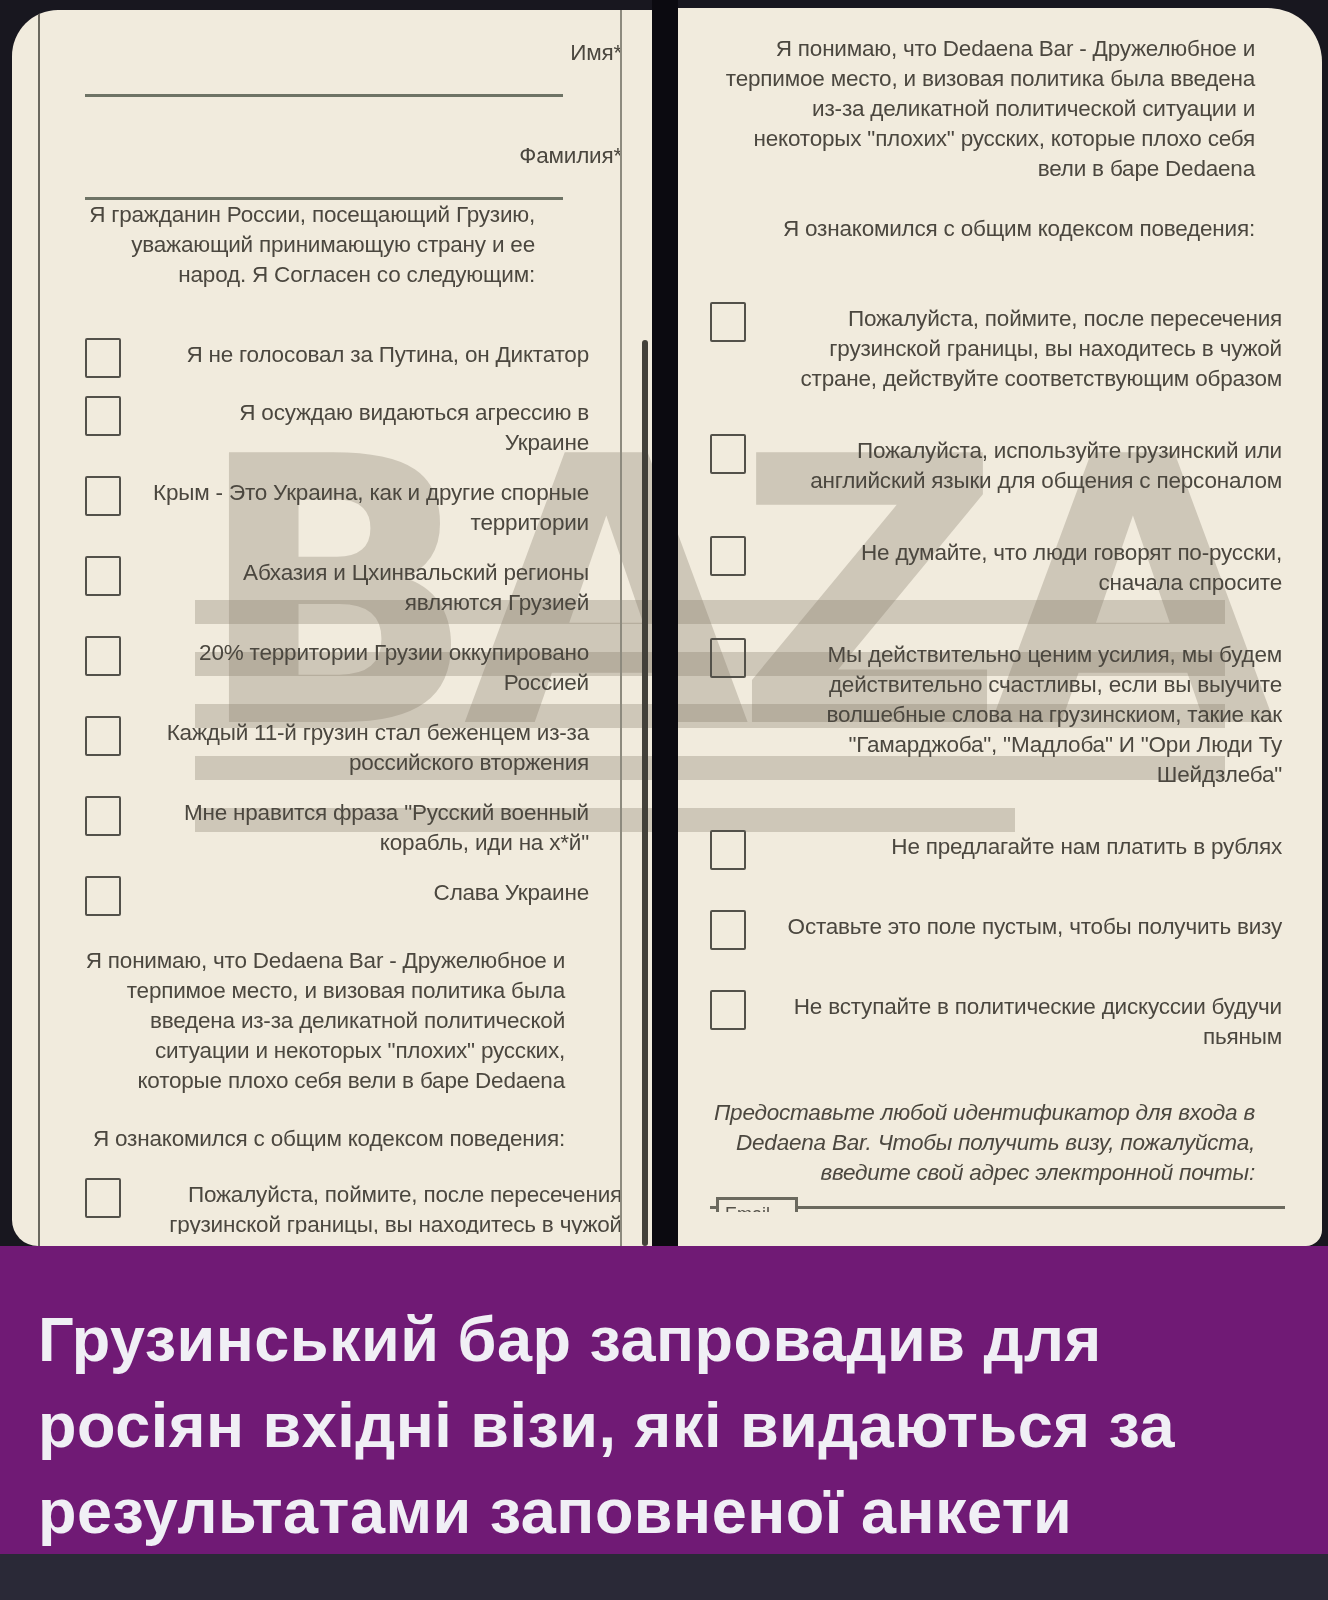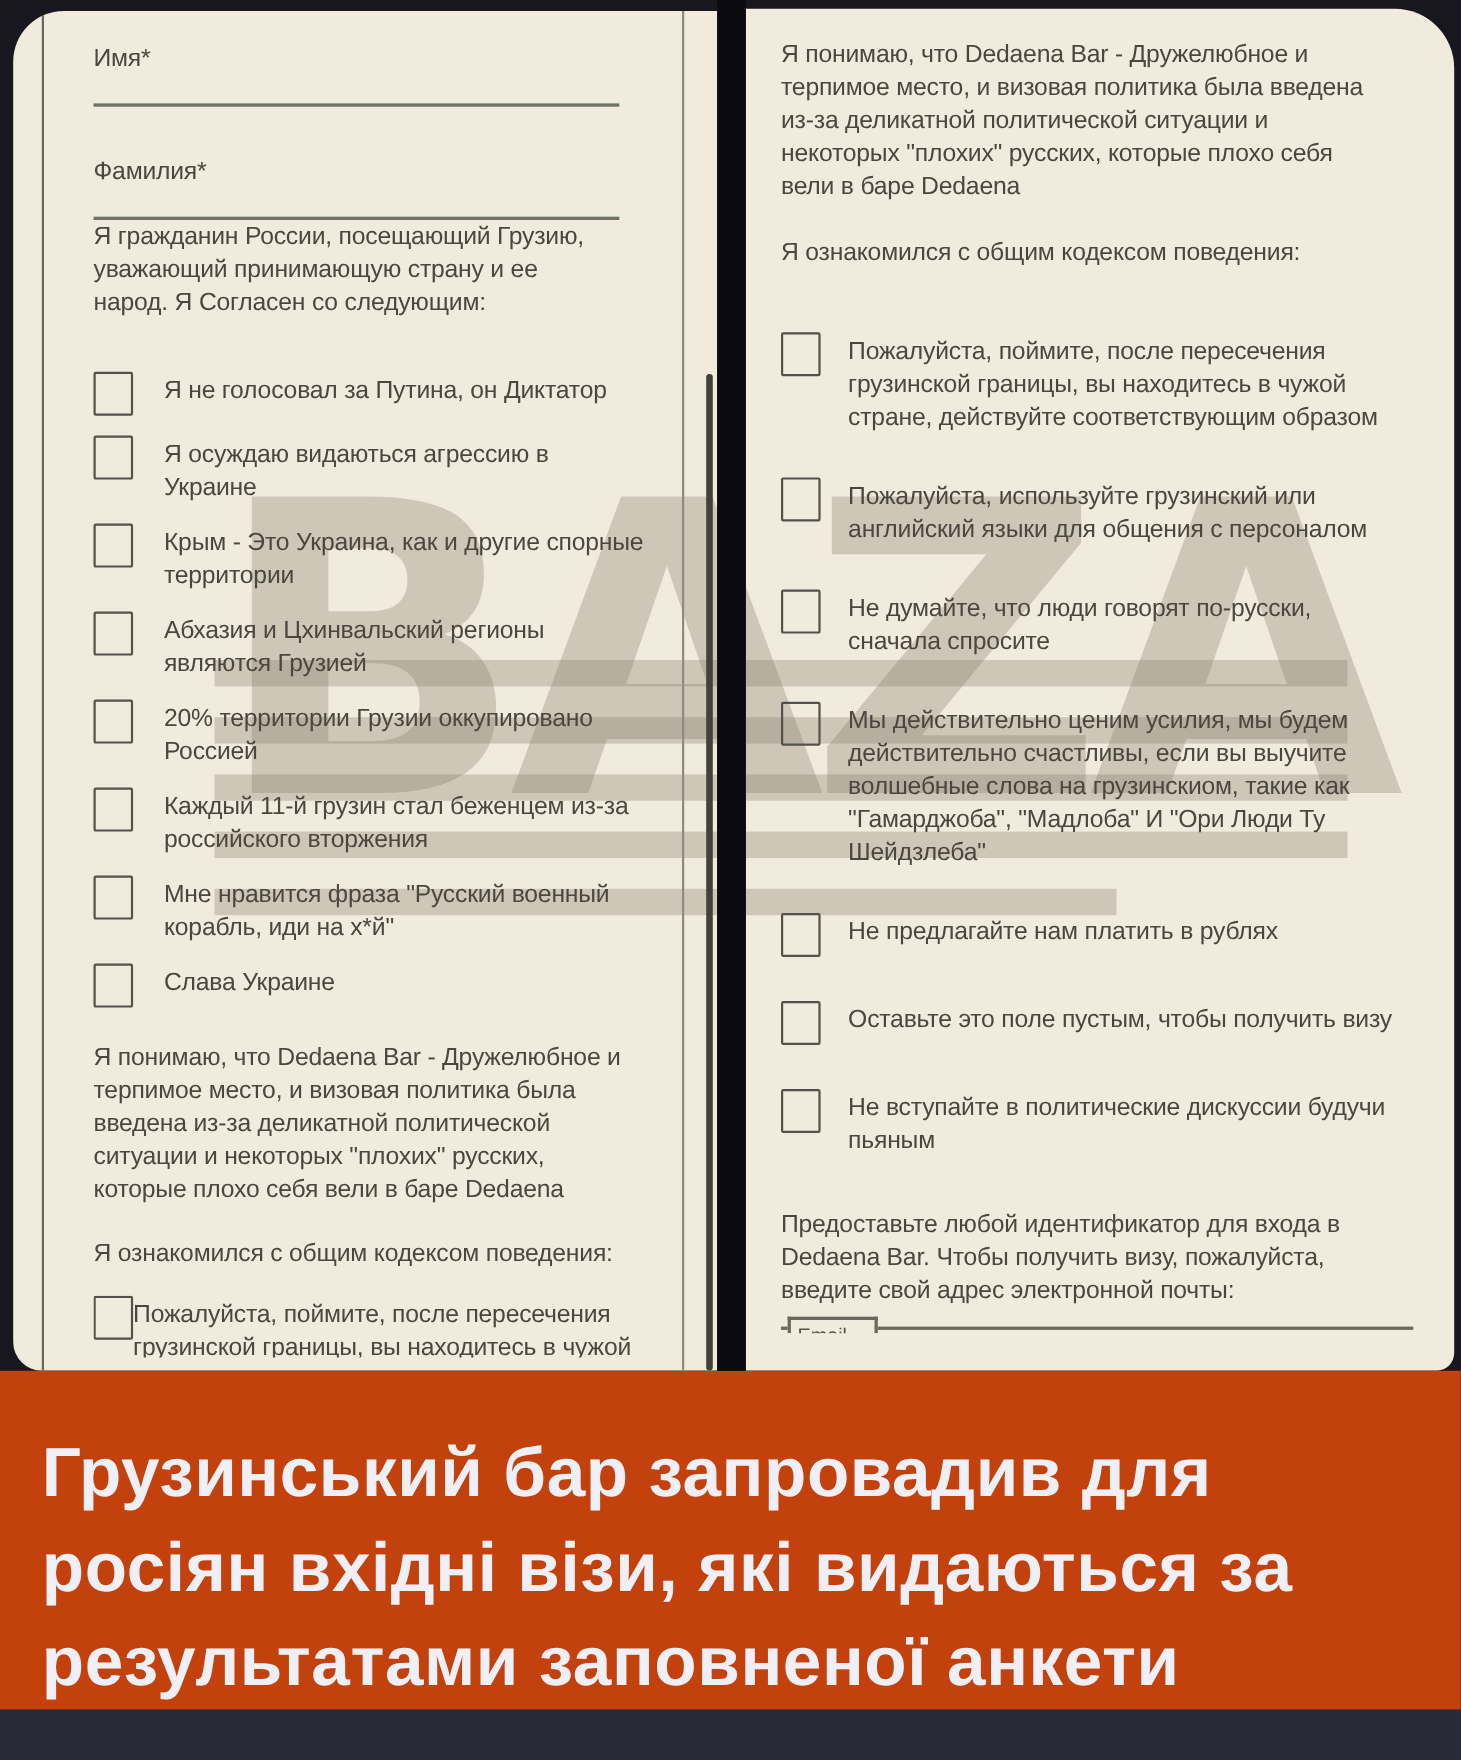--- a/index.html
+++ b/index.html
@@ -32,21 +32,21 @@
              color:rgba(125,117,100,0.30); }
   .wm-stripe { position:absolute; left:195px; width:1030px; height:24px;
                background:rgba(125,117,100,0.30); z-index:1; }
 
   
   .content { position:relative; z-index:2; color:#4b473f; }
   .content-left  { padding:28px 30px 0 73px; }
   .content-right { padding:26px 40px 0 32px; }
 
   p, .heading, .field-label, .cb-label {
-      font-size:22.5px; line-height:30px; color:#4b473f; letter-spacing:-0.2px; }
+      font-size:22.5px; line-height:30px; color:#4b473f; letter-spacing:-0.2px;text-align:right; }
 
   .content-left  p { width:480px; }
   .content-right p { width:545px; }
 
   .field { }
   .field-2 { margin-top:44px; }
   .input-line { width:478px; height:0; border-bottom:3px solid #6e7365; margin-top:26px; }
 
   .intro { width:450px !important; }
   .cb-list-left  { margin-top:48px; }
@@ -60,30 +60,30 @@
   .cb-label { padding-top:2px; }
   .cb-list-left  .cb-label { width:440px; }
   .cb-list-right .cb-label { width:525px; }
 
   .note-left   { margin-top:30px; }
   .heading-left{ margin-top:28px; }
   .cutoff-row  { margin-top:24px; height:56px; overflow:hidden; }
 
   .heading-right { margin-top:30px; }
   .cb-list-right { margin-top:58px; }
-  .email-prompt  { margin-top:46px; }
+  .email-prompt  { margin-top:46px;font-style:italic; }
 
   .email-clip { position:relative; margin-top:8px; height:16px; overflow:hidden; width:575px; }
   .email-line { position:absolute; left:0; right:0; top:10px; height:3px; background:#6b695e; }
   .email-tag  { position:absolute; left:6px; top:1px; width:82px; height:15px;
                 border:3px solid #6b695e; border-bottom:none; background:#f1ebdd; }
   .email-tag span { display:block; font-size:18px; color:#55524a; margin:4px 0 0 6px; }
 
   
-  .caption { padding:50px 40px 0 38px; background:#c2410c; }
+  .caption { padding:50px 40px 0 38px; background:#701a75; }
   .caption-line { font-weight:700; font-size:63px; line-height:86px;
                   color:#f0eff5; letter-spacing:0.5px; }
 </style>
 </head>
 <body>
 
 <div class="pages">
 
   <div class="page page-left">
     <div class="lp-edge-line"></div>

